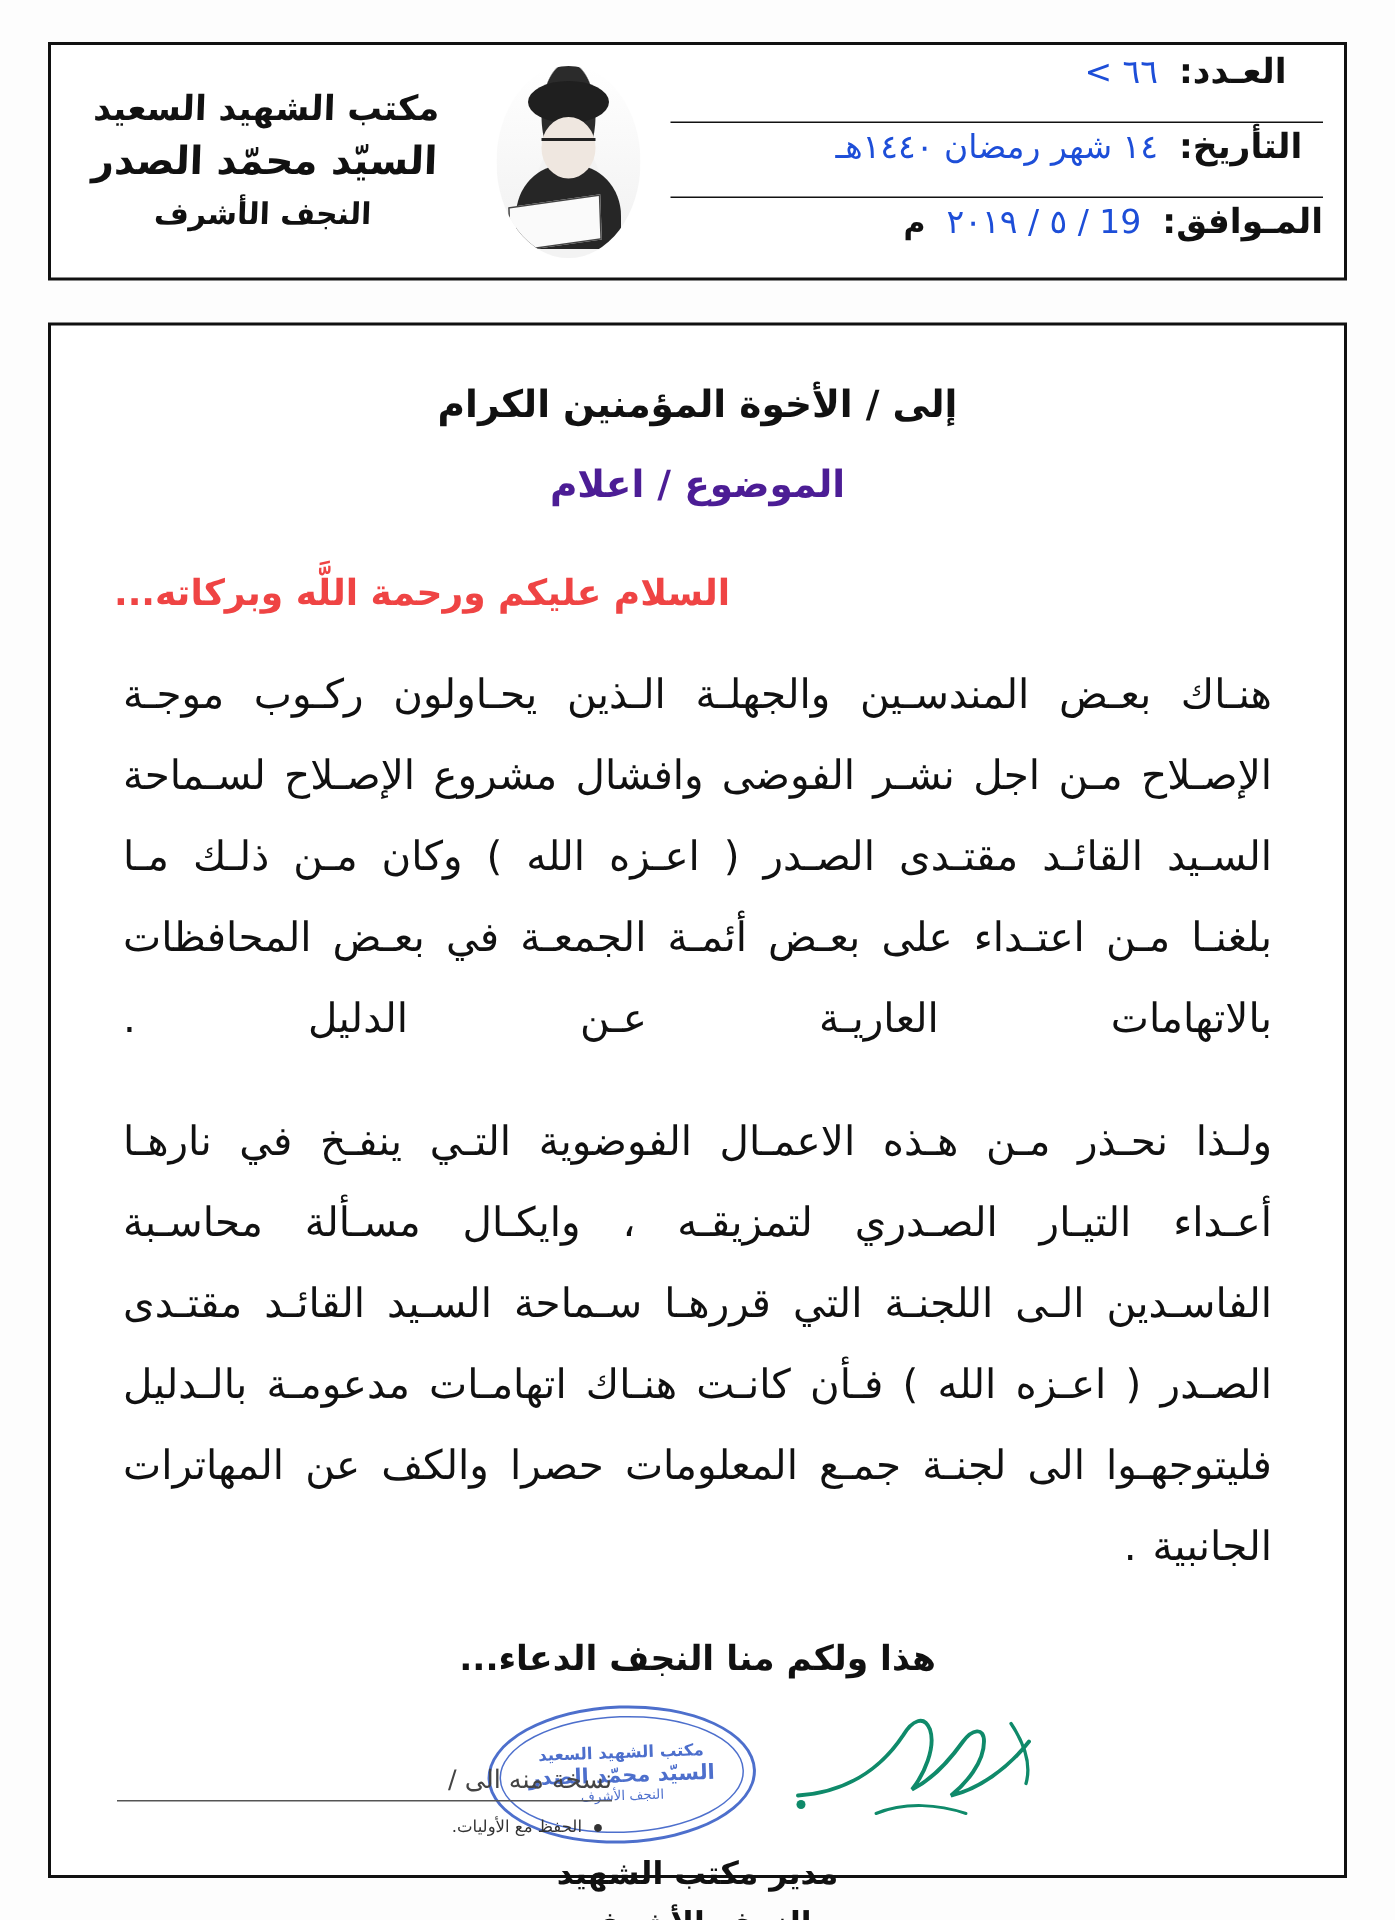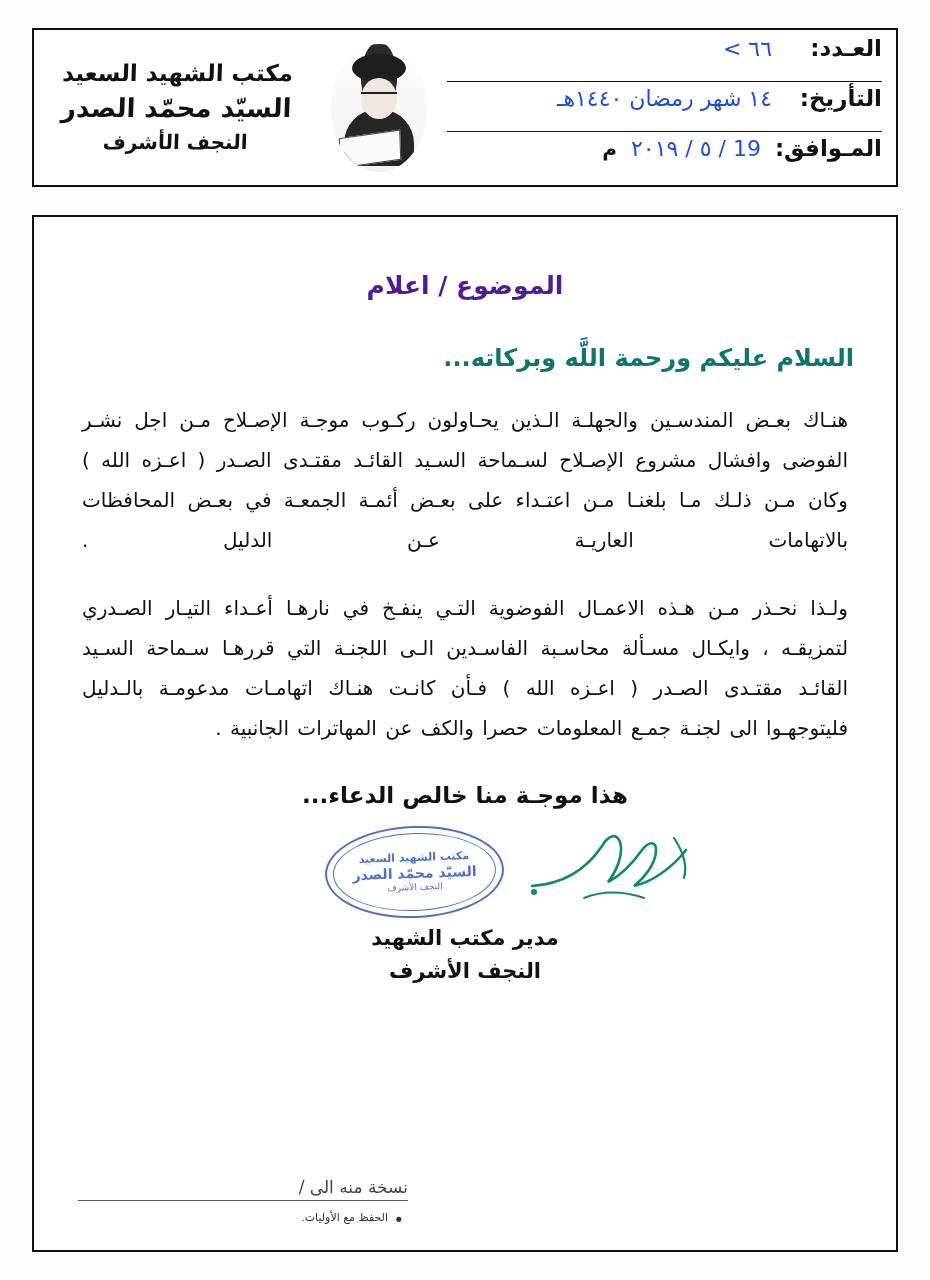--- a/index.html
+++ b/index.html
@@ -136,21 +136,21 @@
     height: 44px;
     border-bottom: 1.5px solid #111;
     padding-bottom: 2px;
   }
   .lh-row:last-child { border-bottom: none; }
   .lh-label {
     font-size: 23px;
     font-weight: bold;
     color: #111;
     min-width: 96px;
-    text-align: right;
+    text-align: left;
     white-space: nowrap;
   }
   .lh-value {
     font-size: 21px;
     color: #1b2f8a;
     font-family: "DejaVu Sans", sans-serif;
     white-space: nowrap;
     letter-spacing: 1px;
   }
   .lh-value.handwritten {
@@ -184,30 +184,30 @@
     margin: 8px 0 0 0;
   }
   .subject {
     text-align: center;
     font-size: 25px;
     font-weight: bold;
     color: #4c1d95;
     margin: 24px 0 0 0;
   }
   .greeting {
-    text-align: right;
+    text-align: left;
     font-size: 24px;
     font-weight: bold;
-    color: #0f766e;
+    color: #ef4444;
     margin: 44px 0 0 0;
   }
 
   .para {
     margin: 28px 6px 0 6px;
-    font-size: 20px;
+    font-size: 27px;
     line-height: 2.0;
     text-align: justify;
     text-align-last: justify;
     color: #111;
     word-spacing: 2px;
   }
   .para.last-normal { text-align-last: right; }
 
   .closing {
     text-align: center;
@@ -345,27 +345,28 @@
         <div class="lh-label">المـوافق:</div>
         <div class="lh-value handwritten">19 / ٥ / ٢٠١٩</div>
         <div class="lh-suffix">م</div>
       </div>
 
     </div>
   </div>
 
   <div class="body-frame">
 
+    <div class="addr">إلى / الأخوة المؤمنين الكرام</div>
     <div class="subject">الموضوع / اعلام</div>
     <div class="greeting">السلام عليكم ورحمة اللَّه وبركاته...</div>
 
     <p class="para">هنـاك بعـض المندسـين والجهلـة الـذين يحـاولون ركـوب موجـة الإصـلاح مـن اجل نشـر الفوضى وافشال مشروع الإصـلاح لسـماحة السـيد القائـد مقتـدى الصـدر ( اعـزه الله ) وكان مـن ذلـك مـا بلغنـا مـن اعتـداء على بعـض أئمـة الجمعـة في بعـض المحافظات بالاتهامات العاريـة عـن الدليل .</p>
     <p class="para last-normal">ولـذا نحـذر مـن هـذه الاعمـال الفوضوية التـي ينفـخ في نارهـا أعـداء التيـار الصـدري لتمزيقـه ، وايكـال مسـألة محاسـبة الفاسـدين الـى اللجنـة التي قررهـا سـماحة السـيد القائـد مقتـدى الصـدر ( اعـزه الله ) فـأن كانـت هنـاك اتهامـات مدعومـة بالـدليل فليتوجهـوا الى لجنـة جمـع المعلومات حصرا والكف عن المهاترات الجانبية .</p>
 
-    <div class="closing">هذا موجـة منا خالص الدعاء...</div>
+    <div class="closing">هذا ولكم منا النجف الدعاء...</div>
 
     <div class="sign-zone">
 
       <svg class="signature" viewBox="0 0 210 90">
         <path d="M8 66 C 38 64, 62 50, 78 26 C 84 16, 92 12, 96 22 C 100 34, 92 52, 84 62 C 96 56, 108 44, 118 30 C 124 22, 132 20, 132 30 C 132 44, 120 58, 110 66 C 128 62, 148 48, 162 30" fill="none" stroke="currentColor" stroke-width="2.6" stroke-linecap="round"></path>
         <path d="M150 18 C 158 30, 164 44, 160 58" fill="none" stroke="currentColor" stroke-width="2.2" stroke-linecap="round"></path>
         <circle cx="10" cy="72" r="3" fill="currentColor"></circle>
         <path d="M60 78 C 80 70, 102 72, 120 78" fill="none" stroke="currentColor" stroke-width="2" stroke-linecap="round"></path>
       </svg>
 

